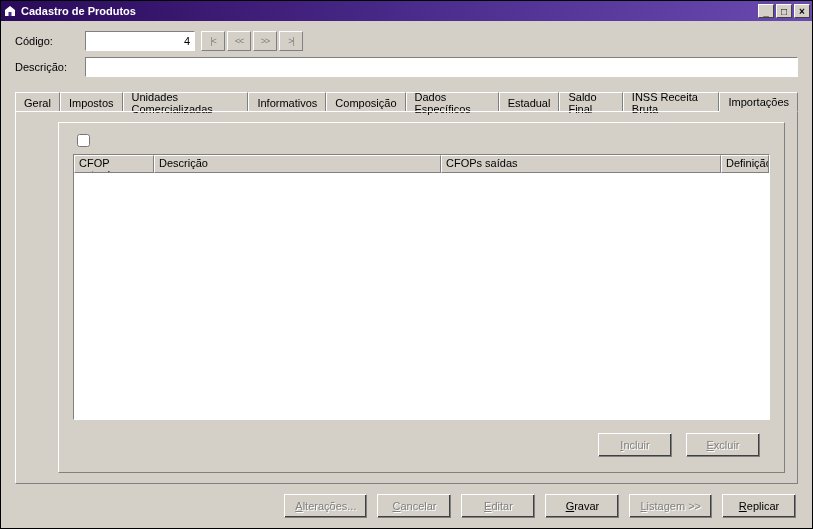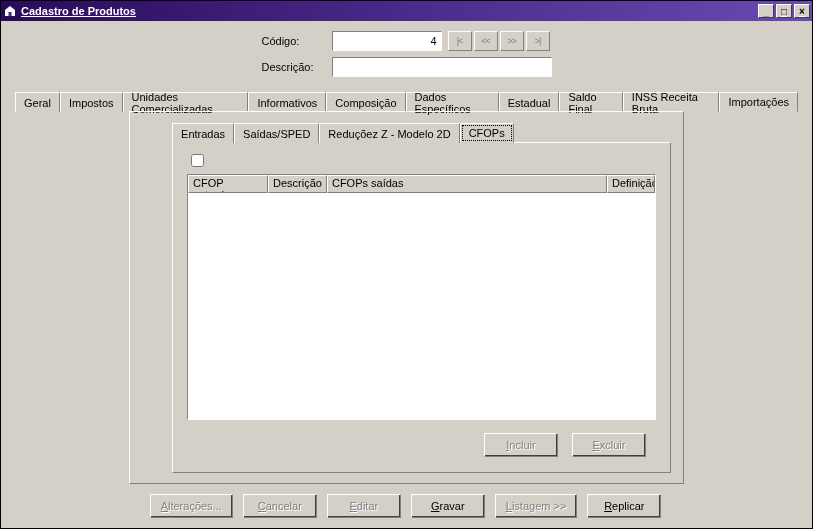--- a/index.html
+++ b/index.html
@@ -18,21 +18,20 @@
     flex-direction: column;
     background: #d4d0c8;
   }
   .titlebar {
     height: 20px;
     background: linear-gradient(to right, #2a0a5a, #4a2a8a, #6a4ab0);
     color: #fff;
     display: flex;
     align-items: center;
     padding: 0 2px;
-    text-decoration: underline;
   }
   .titlebar .title-icon {
     width: 14px; height: 14px;
     margin-right: 4px;
     display: inline-flex; align-items: center; justify-content: center;
   }
   .titlebar .title-text {
     font-weight: bold;
     flex: 1;
   }
@@ -45,21 +44,21 @@
     margin-left: 2px;
     font-family: Arial;
     font-size: 10px;
     display: flex; align-items: center; justify-content: center;
     color: #000;
     font-weight: bold;
   }
   .content-area {
     flex: 1;
     padding: 10px 14px 8px 14px;
-    display: flex; flex-direction: column; align-items: center;
+    display: flex; flex-direction: column;
   }
   .topfields { margin-bottom: 4px; }
   .row { display: flex; align-items: center; margin-bottom: 6px; }
   .row label.fld { width: 70px; }
   .textinput {
     background: #fff;
     border-top: 1px solid #808080;
     border-left: 1px solid #808080;
     border-right: 1px solid #fff;
     border-bottom: 1px solid #fff;
@@ -226,26 +225,20 @@
       <div class="tab">Composição</div>
       <div class="tab">Dados Específicos</div>
       <div class="tab">Estadual</div>
       <div class="tab">Saldo Final</div>
       <div class="tab">INSS Receita Bruta</div>
       <div class="tab active">Importações</div>
     </div>
 
     <div class="tab-body">
 
-      <div class="inner-tab-strip">
-        <div class="inner-tab">Entradas</div>
-        <div class="inner-tab">Saídas/SPED</div>
-        <div class="inner-tab">Reduçõez Z - Modelo 2D</div>
-        <div class="inner-tab active">CFOPs</div>
-      </div>
 
       <div class="inner-tab-body">
         <div class="checkbox-row">
           <input type="checkbox" style="">
         </div>
 
         <div class="grid">
           <div class="grid-header">
             <div class="col" style="width:80px">CFOP entrada</div>
             <div class="col" style="flex:1">Descrição</div>

